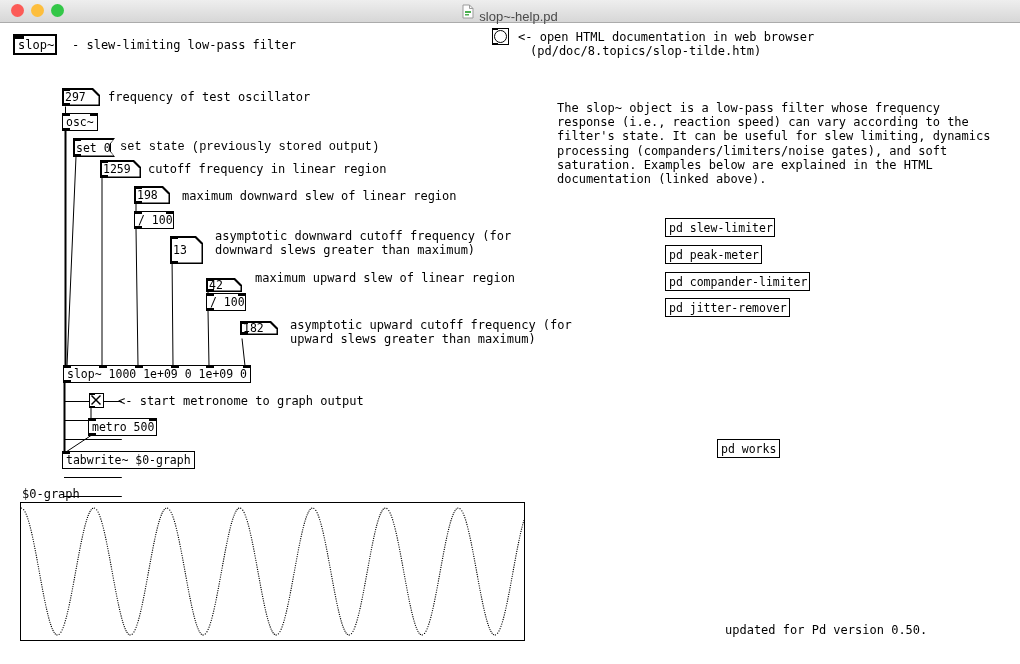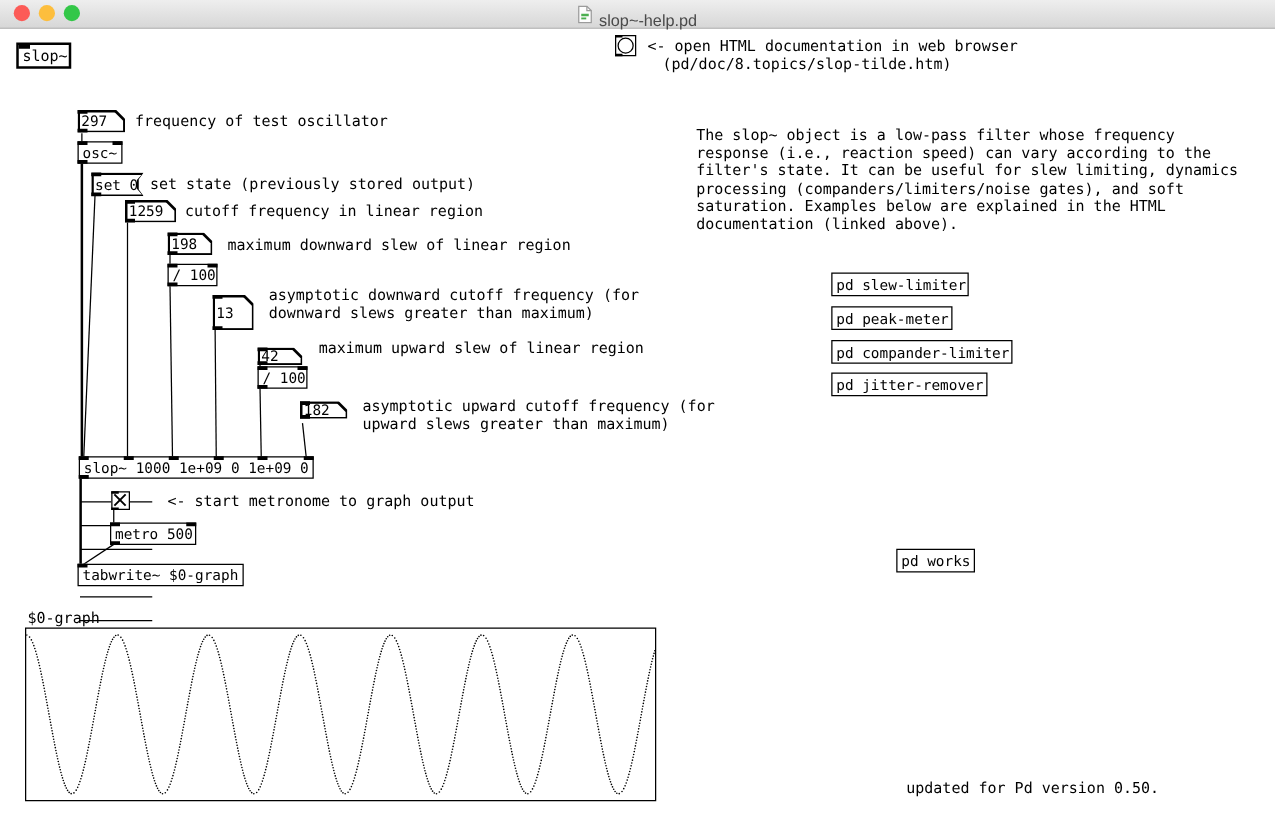--- a/index.html
+++ b/index.html
@@ -66,20 +66,21 @@
         <line x1="242" y1="338.5" x2="245" y2="366" stroke="#000" stroke-width="1"></line>
         <line x1="64.5" y1="382" x2="64.5" y2="452" stroke="#000" stroke-width="2"></line>
         <line x1="91" y1="407.5" x2="91" y2="419" stroke="#000" stroke-width="1"></line>
         <line x1="91" y1="435.5" x2="66" y2="452" stroke="#000" stroke-width="1"></line>
       </svg>
 
     <div class="bx bx2" style="left:13px;top:34px;width:44px;height:21px;">
       <span class="txt" style="font-size:12px">slop~</span>
       <i class="nib" style="left:0;top:0;width:9px;"></i>
     </div>
+    <div class="cmt" style="left:72px;top:38px;">- slew-limiting low-pass filter</div>
 
     <div class="bang" style="left:492px;top:28px;width:17px;height:17px;">
       <i class="nib" style="left:-1px;top:-1px;width:6px;height:2px;"></i>
       <i class="nib" style="left:-1px;bottom:-1px;width:6px;height:2px;"></i>
     </div>
     <div class="cmt" style="left:518px;top:30px;">&lt;- open HTML documentation in web browser</div>
     <div class="cmt" style="left:530px;top:44px;">(pd/doc/8.topics/slop-tilde.htm)</div>
 
     <div style="position:absolute;left:557px;top:101px;z-index:2;">
       <div class="cmt" style="position:static;">The slop~ object is a low-pass filter whose frequency</div>
@@ -104,21 +105,21 @@
       <i class="nib" style="right:-1px;top:-1px;"></i>
       <i class="nib" style="left:-1px;bottom:-1px;"></i>
     </div>
 
     <div class="shapebox msg" style="left:73px;top:138px;width:42px;height:19px;">
       <div class="fill"></div>
       <span class="txt">set 0</span>
       <i class="nib" style="left:0;top:0;"></i>
       <i class="nib" style="left:0;bottom:0;"></i>
     </div>
-    <div class="cmt" style="left:120px;top:140px;">set state (previously stored output)</div>
+    <div class="cmt" style="left:120px;top:140px;font-family:Liberation Mono, monospace;">set state (previously stored output)</div>
 
     <div class="shapebox atom" style="left:100px;top:160px;width:41px;height:18px;">
       <div class="fill"></div>
       <span class="txt">1259</span>
       <i class="nib" style="left:0;top:0;"></i>
       <i class="nib" style="left:0;bottom:0;"></i>
     </div>
     <div class="cmt" style="left:148px;top:162px;">cutoff frequency in linear region</div>
 
     <div class="shapebox atom" style="left:134px;top:186px;width:36px;height:18px;">
@@ -181,21 +182,21 @@
     </div>
 
     <div class="tgl" style="left:89px;top:393px;width:15px;height:15px;">
       <svg id="toggleX" width="12" height="12" style="position:absolute;left:0;top:0;">
         <line x1="1.5" y1="1.5" x2="10.5" y2="10.5" stroke="#000" stroke-width="1.5"></line>
         <line x1="10.5" y1="1.5" x2="1.5" y2="10.5" stroke="#000" stroke-width="1.5"></line>
       </svg>
       <i class="nib" style="left:-1px;top:-1px;width:6px;height:2px;"></i>
       <i class="nib" style="left:-1px;bottom:-1px;width:6px;height:2px;"></i>
     </div>
-    <div class="cmt" style="left:118px;top:394px;margin-left:16px;">&lt;- start metronome to graph output</div>
+    <div class="cmt" style="left:118px;top:394px;">&lt;- start metronome to graph output</div>
 
     <div class="bx" style="left:88px;top:418px;width:69px;height:18px;">
       <span class="txt">metro 500</span>
       <i class="nib" style="left:-1px;top:-1px;"></i>
       <i class="nib" style="right:-1px;top:-1px;"></i>
       <i class="nib" style="left:-1px;bottom:-1px;"></i>
     </div>
 
     <div class="bx" style="left:62px;top:451px;width:133px;height:18px;">
       <span class="txt">tabwrite~ $0-graph</span>

